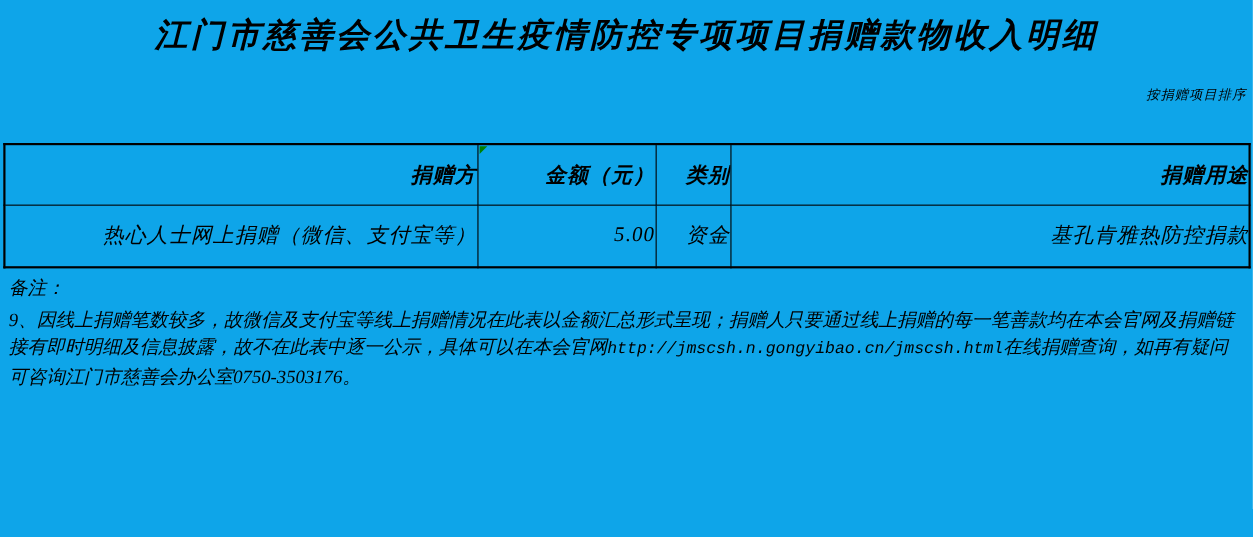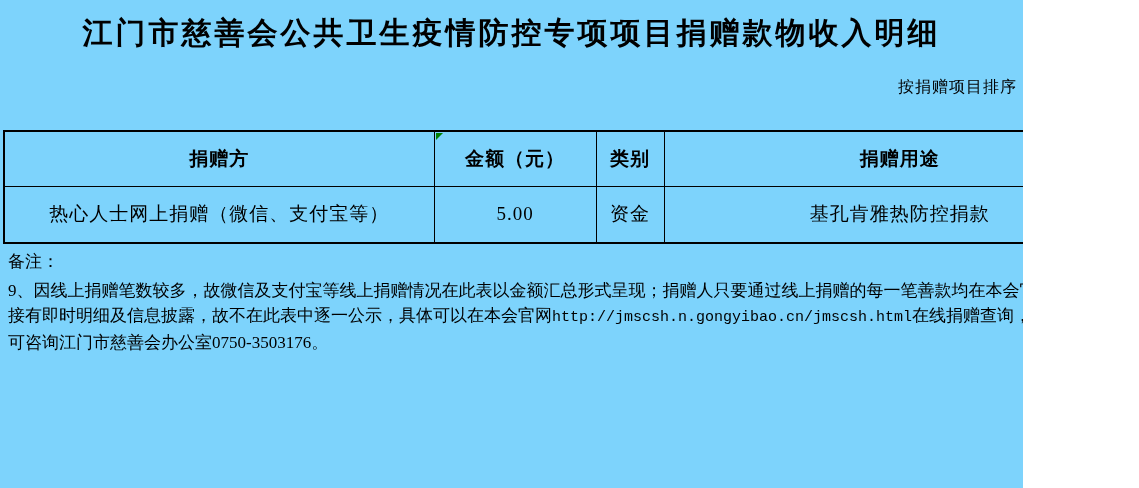--- a/index.html
+++ b/index.html
@@ -4,52 +4,53 @@
 <style>
   * { box-sizing: border-box; }
   html, body {
     margin: 0;
     padding: 0;
     background: #ffffff;
     color: #000000;
     font-family: "Liberation Serif", "DejaVu Serif", serif;
   }
   .page {
-    width: 1023px;
+    width: 1139px;
     height: 488px;
     overflow: hidden;
-    background: #7dd3fc;
+    background: #0ea5e9;
     position: relative;
+    font-style: italic;
   }
   .title {
     text-align: center;
     font-weight: bold;
     font-size: 30px;
     letter-spacing: 3px;
     line-height: 40px;
     padding-top: 13px;
   }
   .sort-note {
     text-align: right;
-    font-size: 16px;
+    font-size: 12px;
     line-height: 19px;
     letter-spacing: 1px;
     margin-top: 24px;
     padding-right: 6px;
   }
   table.donation-table {
     border-collapse: collapse;
     table-layout: fixed;
     width: 1132px;
     margin: 34px 0 0 3px;
     border: 2px solid #000000;
   }
   .donation-table th, .donation-table td {
     border: 1px solid #000000;
-    text-align: center;
+    text-align: right;
     font-size: 19px;
     letter-spacing: 1px;
     padding: 0;
     overflow: hidden;
   }
   .donation-table thead th {
     font-weight: bold;
     height: 55px;
   }
   .donation-table tr.row-data td { height: 57px; font-weight: normal; }

